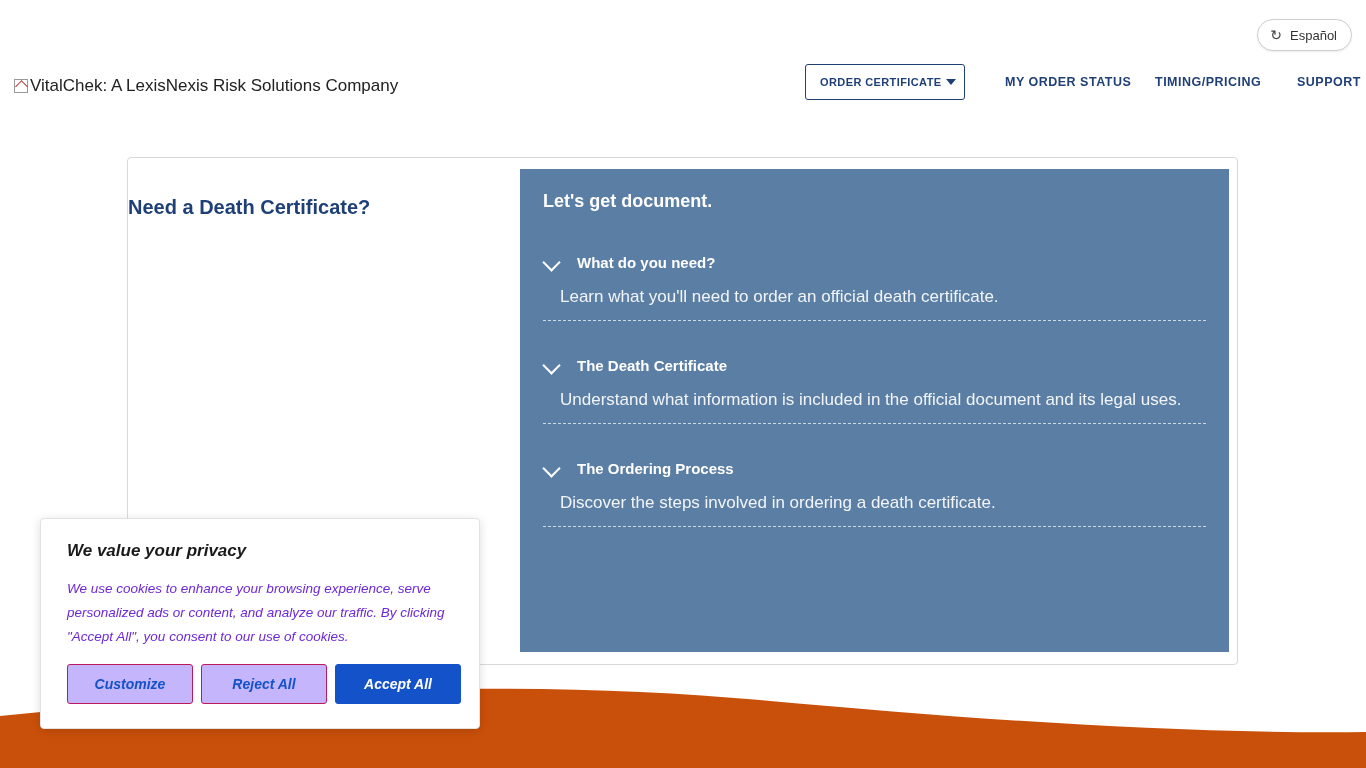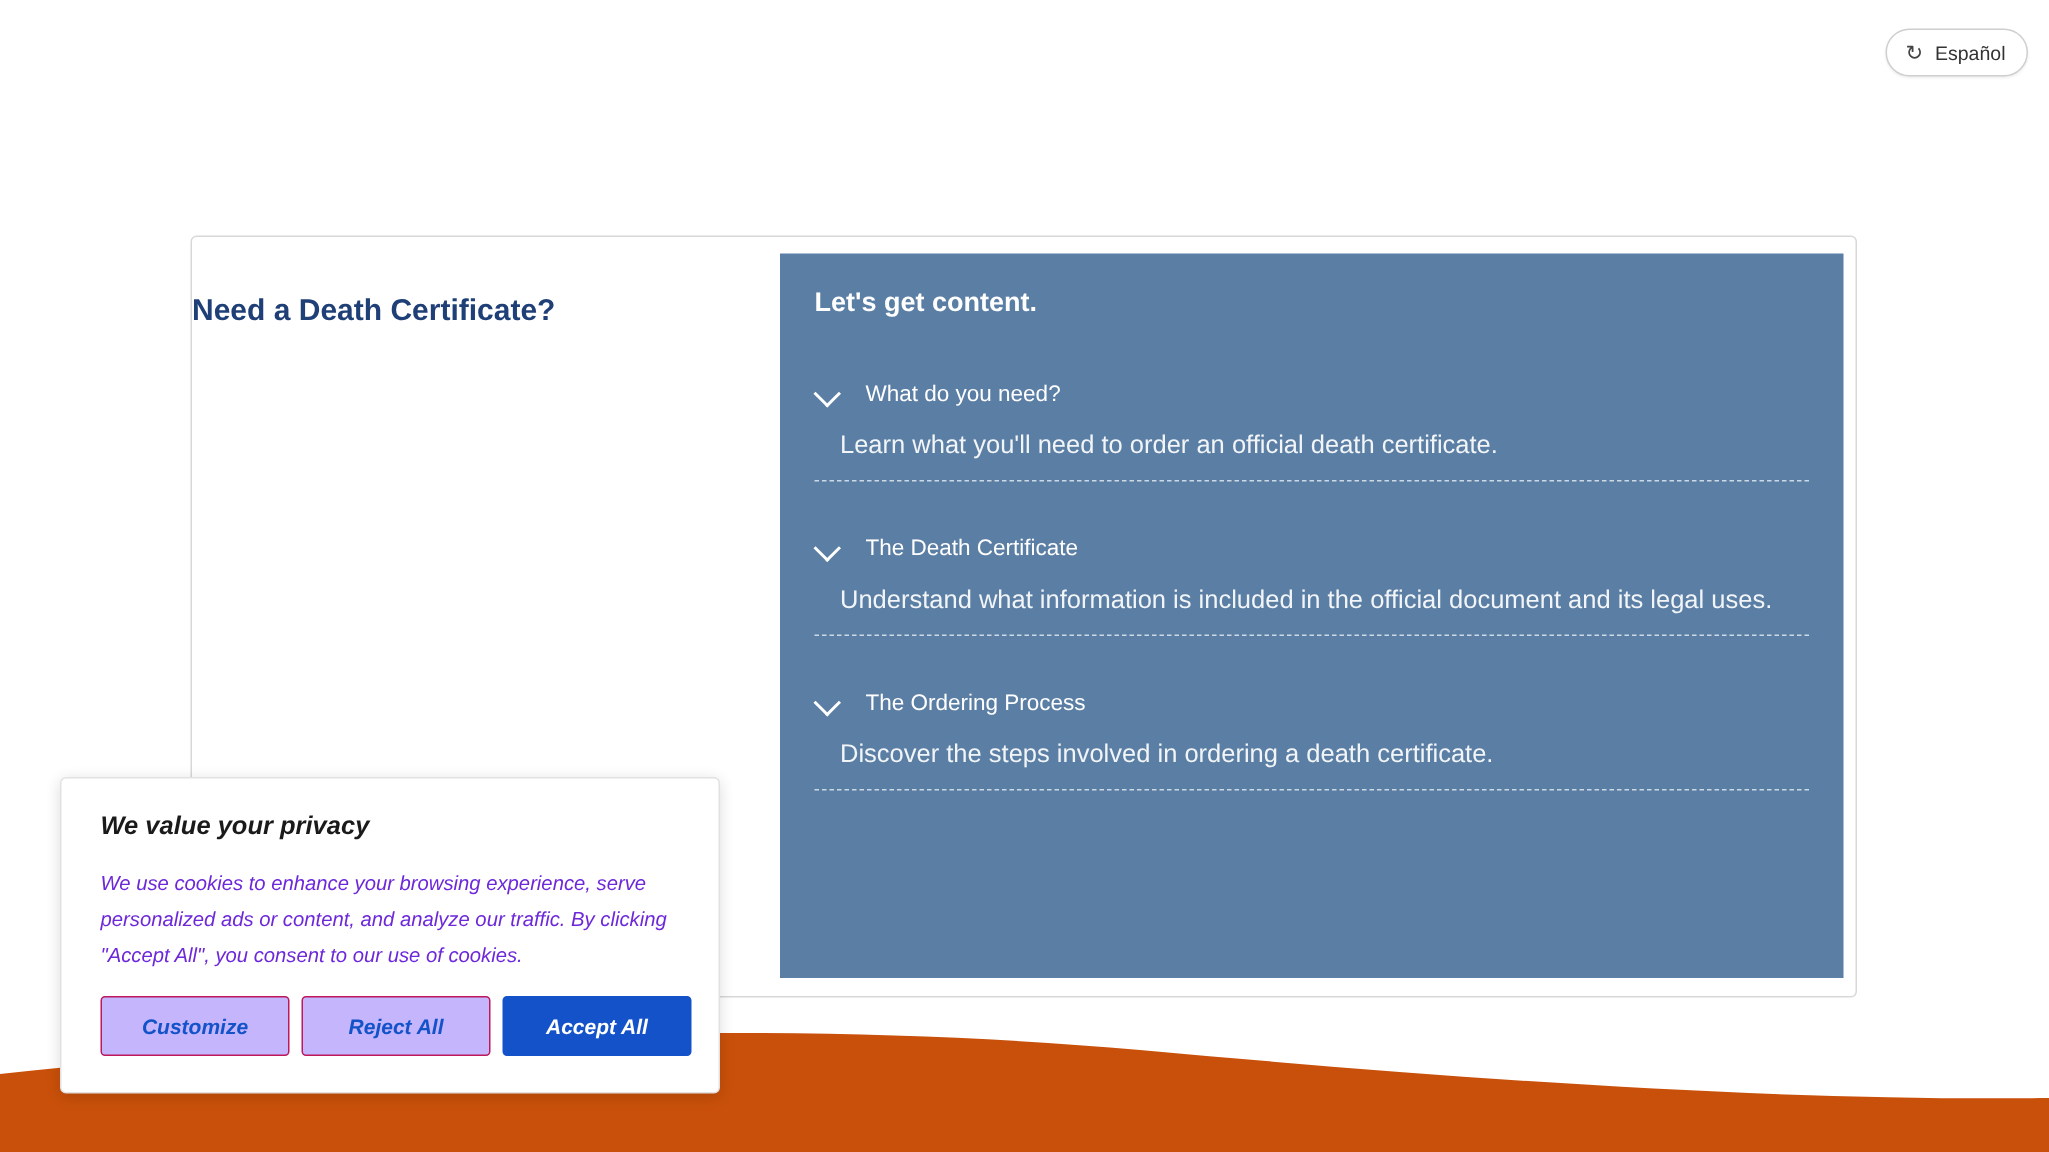--- a/index.html
+++ b/index.html
@@ -88,21 +88,21 @@
   .acc-head { display: flex; align-items: center; gap: 16px; }
   .chev {
     width: 18px; height: 18px; flex: 0 0 18px; position: relative;
   }
   .chev::after {
     content: ""; position: absolute; left: 2px; top: 3px;
     width: 11px; height: 11px;
     border-right: 2px solid #fff; border-bottom: 2px solid #fff;
     transform: rotate(45deg);
   }
-  .acc-title { font-size: 15px; font-weight: normal; color: #fff; }
+  .acc-title { font-size: 15px; font-weight: bold; color: #fff; }
   .acc-desc {
     margin-top: 16px; font-size: 17px; color: #f2f5f8; padding-left: 17px;
   }
   .acc-rule {
     margin-top: 13px; border-bottom: 1px dashed #cdd9e5; height: 0;
   }
   #acc-0 { top: 84px; }
   #acc-1 { top: 187px; }
   #acc-2 { top: 290px; }
   .start-order-btn {
@@ -142,28 +142,42 @@
 </head>
 <body>
 
 <div class="page">
 
   <div class="lang-btn">
     <span class="refresh-icon">↻</span>
     <span>Español</span>
   </div>
 
+  <div class="header">
+    <div class="logo">
+      <span class="broken"></span><span>VitalChek: A LexisNexis Risk Solutions Company</span>
+    </div>
+
+    <div class="nav-order-btn">
+      <span class="label">ORDER CERTIFICATE</span>
+      <span class="caret-down"></span>
+    </div>
+
+    <div class="nav-link" id="nav-status">MY ORDER STATUS</div>
+    <div class="nav-link" id="nav-timing">TIMING/PRICING</div>
+    <div class="nav-link" id="nav-support">SUPPORT</div>
+  </div>
 
   <div class="card">
     <div class="left-pane">
       <div class="left-title">Need a Death Certificate?</div>
     </div>
 
     <div class="right-pane">
-      <div class="get-started">Let's get content.</div>
+      <div class="get-started">Let's get document.</div>
 
       <div class="accordion-item" id="acc-0">
         <div class="acc-head">
           <span class="chev"></span>
           <span class="acc-title">What do you need?</span>
         </div>
         <div class="acc-desc">Learn what you'll need to order an official death certificate.</div>
         <div class="acc-rule"></div>
       </div>
 

